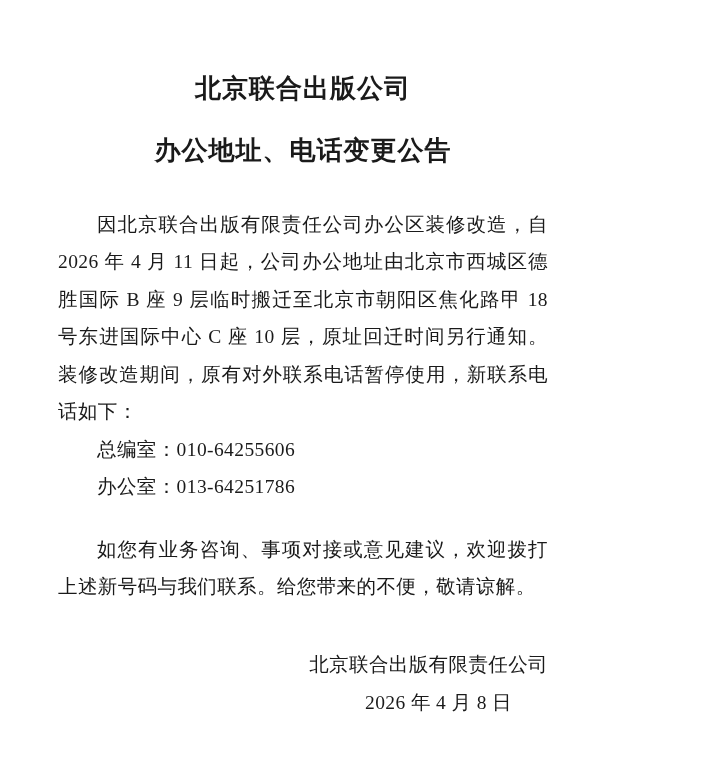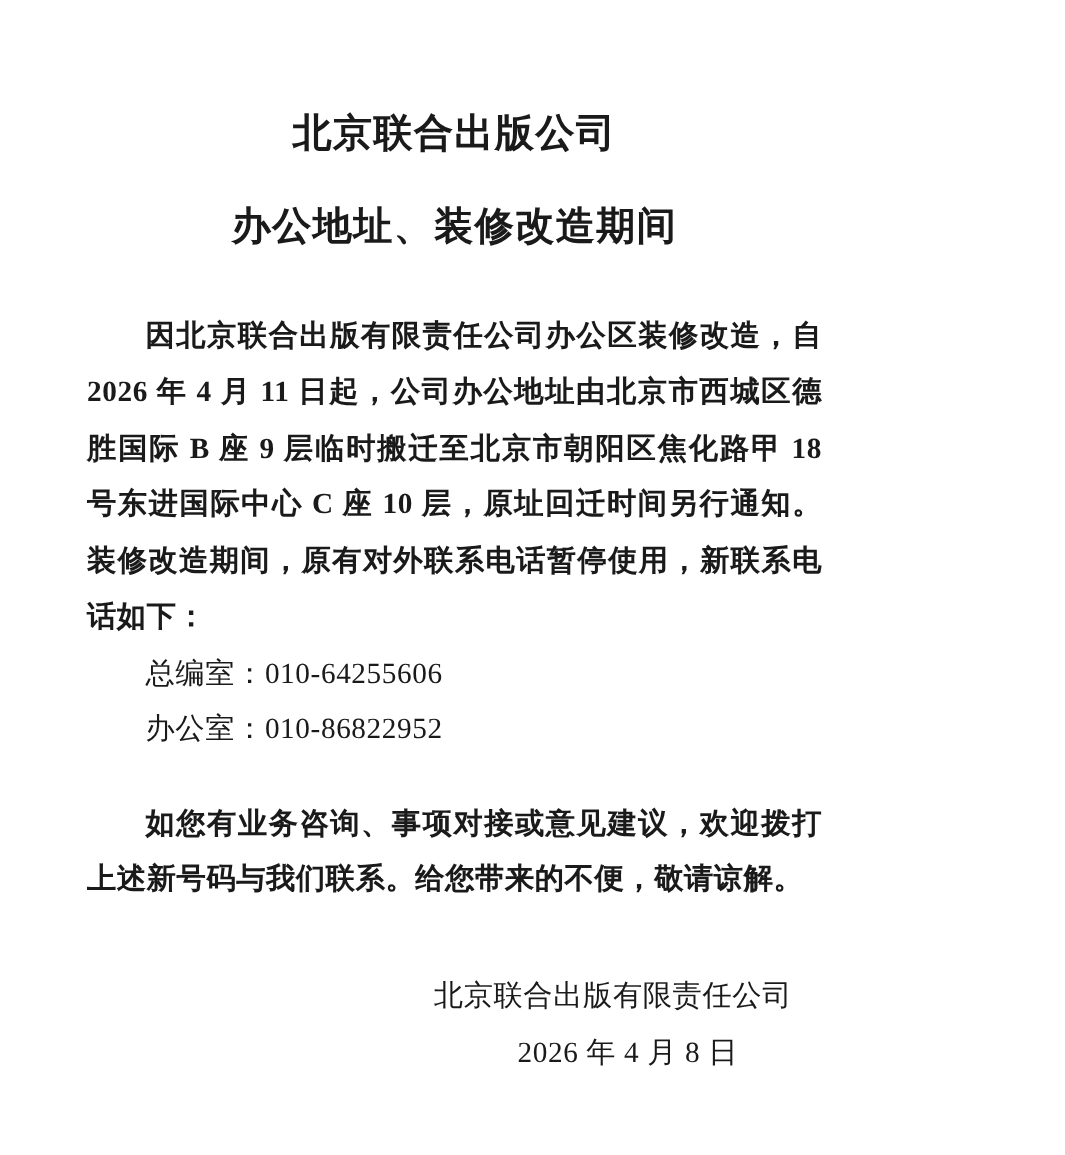--- a/index.html
+++ b/index.html
@@ -42,37 +42,36 @@
   p.para {
     margin: 0;
     font-size: 19.5px;
     line-height: 1.92;
     text-align: justify;
     text-justify: inter-ideograph;
     letter-spacing: 0.4px;
   }
   p.indent {
     text-indent: 2em;
-    font-weight: bold;
   }
   p.contact {
     margin: 0;
     font-size: 19.5px;
     line-height: 1.92;
     text-indent: 2em;
     letter-spacing: 0.4px;
   }
   .contacts {
   }
   .closing {
     margin-top: 25px;
   }
   .signature {
     position: absolute;
-    right: 68px;
+    right: 48px;
     bottom: 48px;
     text-align: right;
     font-size: 19.5px;
     line-height: 1.95;
     letter-spacing: 0.4px;
   }
   .sig-line {
     display: block;
     padding-right: 10px;
   }
@@ -81,29 +80,29 @@
     text-align: right;
   }
 </style>
 </head>
 <body>
 
 <div class="page">
 
   <div class="title-block">
     <div class="title-line title-line-1">北京联合出版公司</div>
-    <div class="title-line title-line-2">办公地址、装修改造期间</div>
+    <div class="title-line title-line-2">办公地址、电话变更公告</div>
   </div>
 
   <div class="body-block">
     <p class="para indent">因北京联合出版有限责任公司办公区装修改造，自 2026 年 4 月 11 日起，公司办公地址由北京市西城区德胜国际 B 座 9 层临时搬迁至北京市朝阳区焦化路甲 18 号东进国际中心 C 座 10 层，原址回迁时间另行通知。装修改造期间，原有对外联系电话暂停使用，新联系电话如下：</p>
 
     <div class="contacts">
       <p class="contact">总编室：010-64255606</p>
-      <p class="contact">办公室：010-86822952</p>
+      <p class="contact">办公室：013-64251786</p>
     </div>
 
     <div class="closing">
       <p class="para indent">如您有业务咨询、事项对接或意见建议，欢迎拨打上述新号码与我们联系。给您带来的不便，敬请谅解。</p>
     </div>
   </div>
 
   <div class="signature">
     <span class="sig-line">北京联合出版有限责任公司</span>
     <span class="sig-line sig-date">2026 年 4 月 8 日</span>

